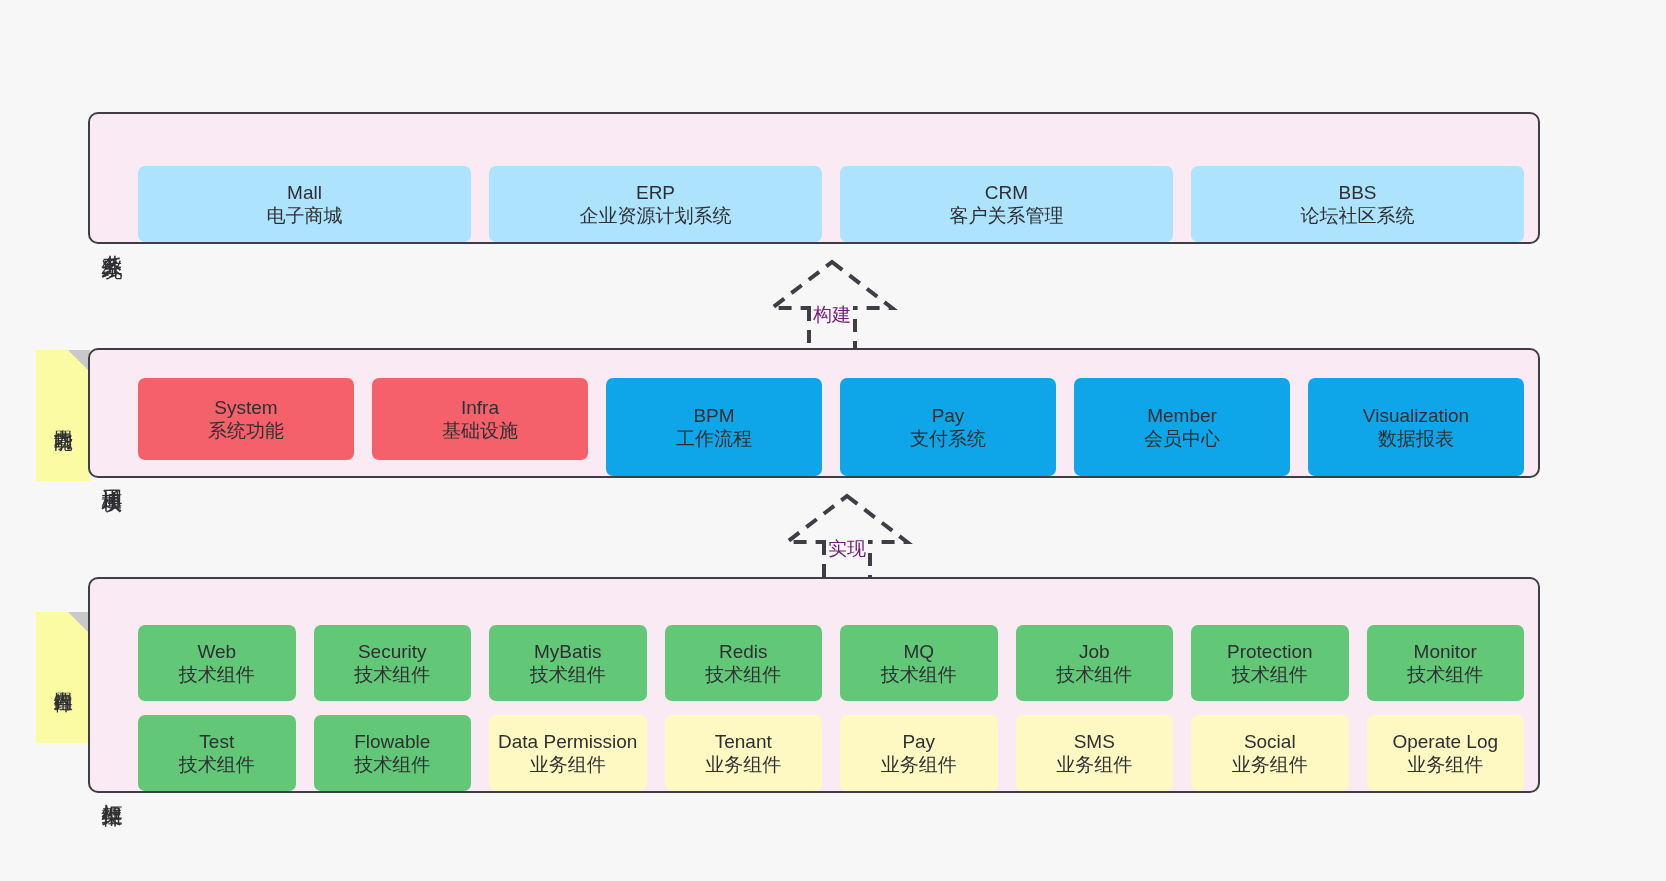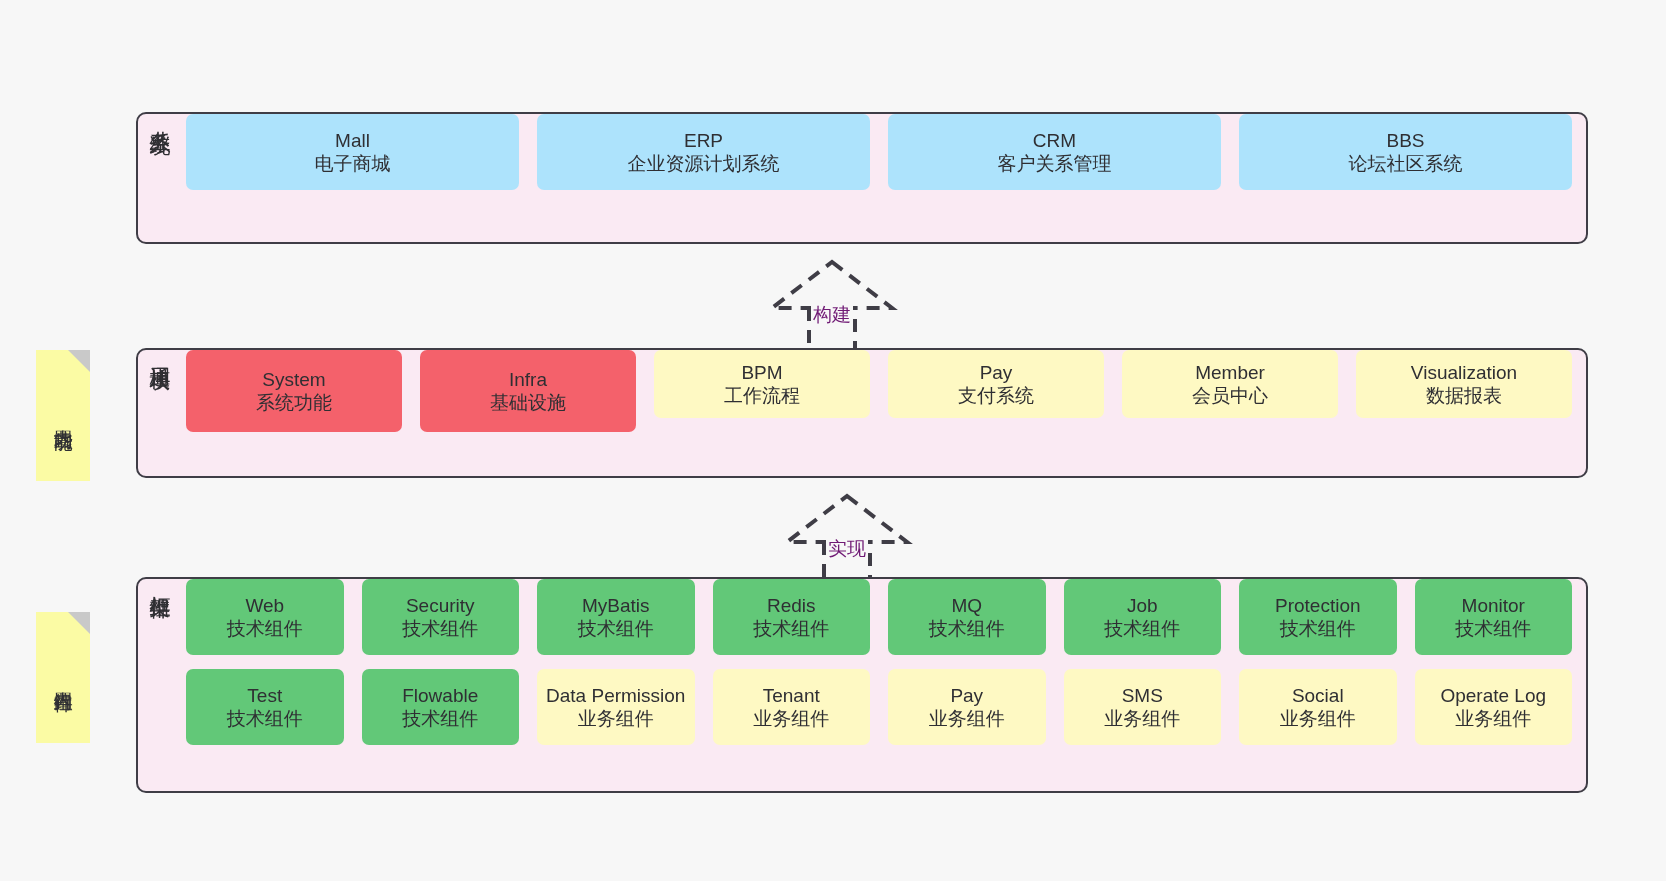--- a/index.html
+++ b/index.html
@@ -25,22 +25,21 @@
 
   
   .layer {
     position: absolute;
     background: #faeaf3;
     border: 2px solid #3f3d46;
     border-radius: 10px;
     box-sizing: border-box;
     display: flex;
     flex-direction: row;
-    align-items: flex-start;
-    margin-left: 48px;
+    align-items: flex-end;
   }
 
   
   .layer-caption {
     width: 44px;
     flex: 0 0 44px;
     display: flex;
     align-items: center;
     justify-content: center;
     font-size: 21px;
@@ -81,21 +80,21 @@
     color: #2f2f33;
     box-sizing: border-box;
     padding: 4px 6px;
     user-select: none;
   }
   .card .t1 { display: block; }
   .card .t2 { display: block; }
 
   .card.blue        { background: #ade3fc; height: 76px; }
   .card.red         { background: #f4616b; height: 82px; }
-  .card.pink        { background: #fef9c3; height: 68px; }
+  .card.pink        { background: #0ea5e9; height: 98px; }
   .card.green       { background: #62c878; height: 76px; }
   .card.lightgreen  { background: #fef9c3; height: 76px; }
 
   
   .sticky {
     position: absolute;
     background: #fbfba4;
     font-size: 19px;
     line-height: 1.08;
     color: #2f2f33;

